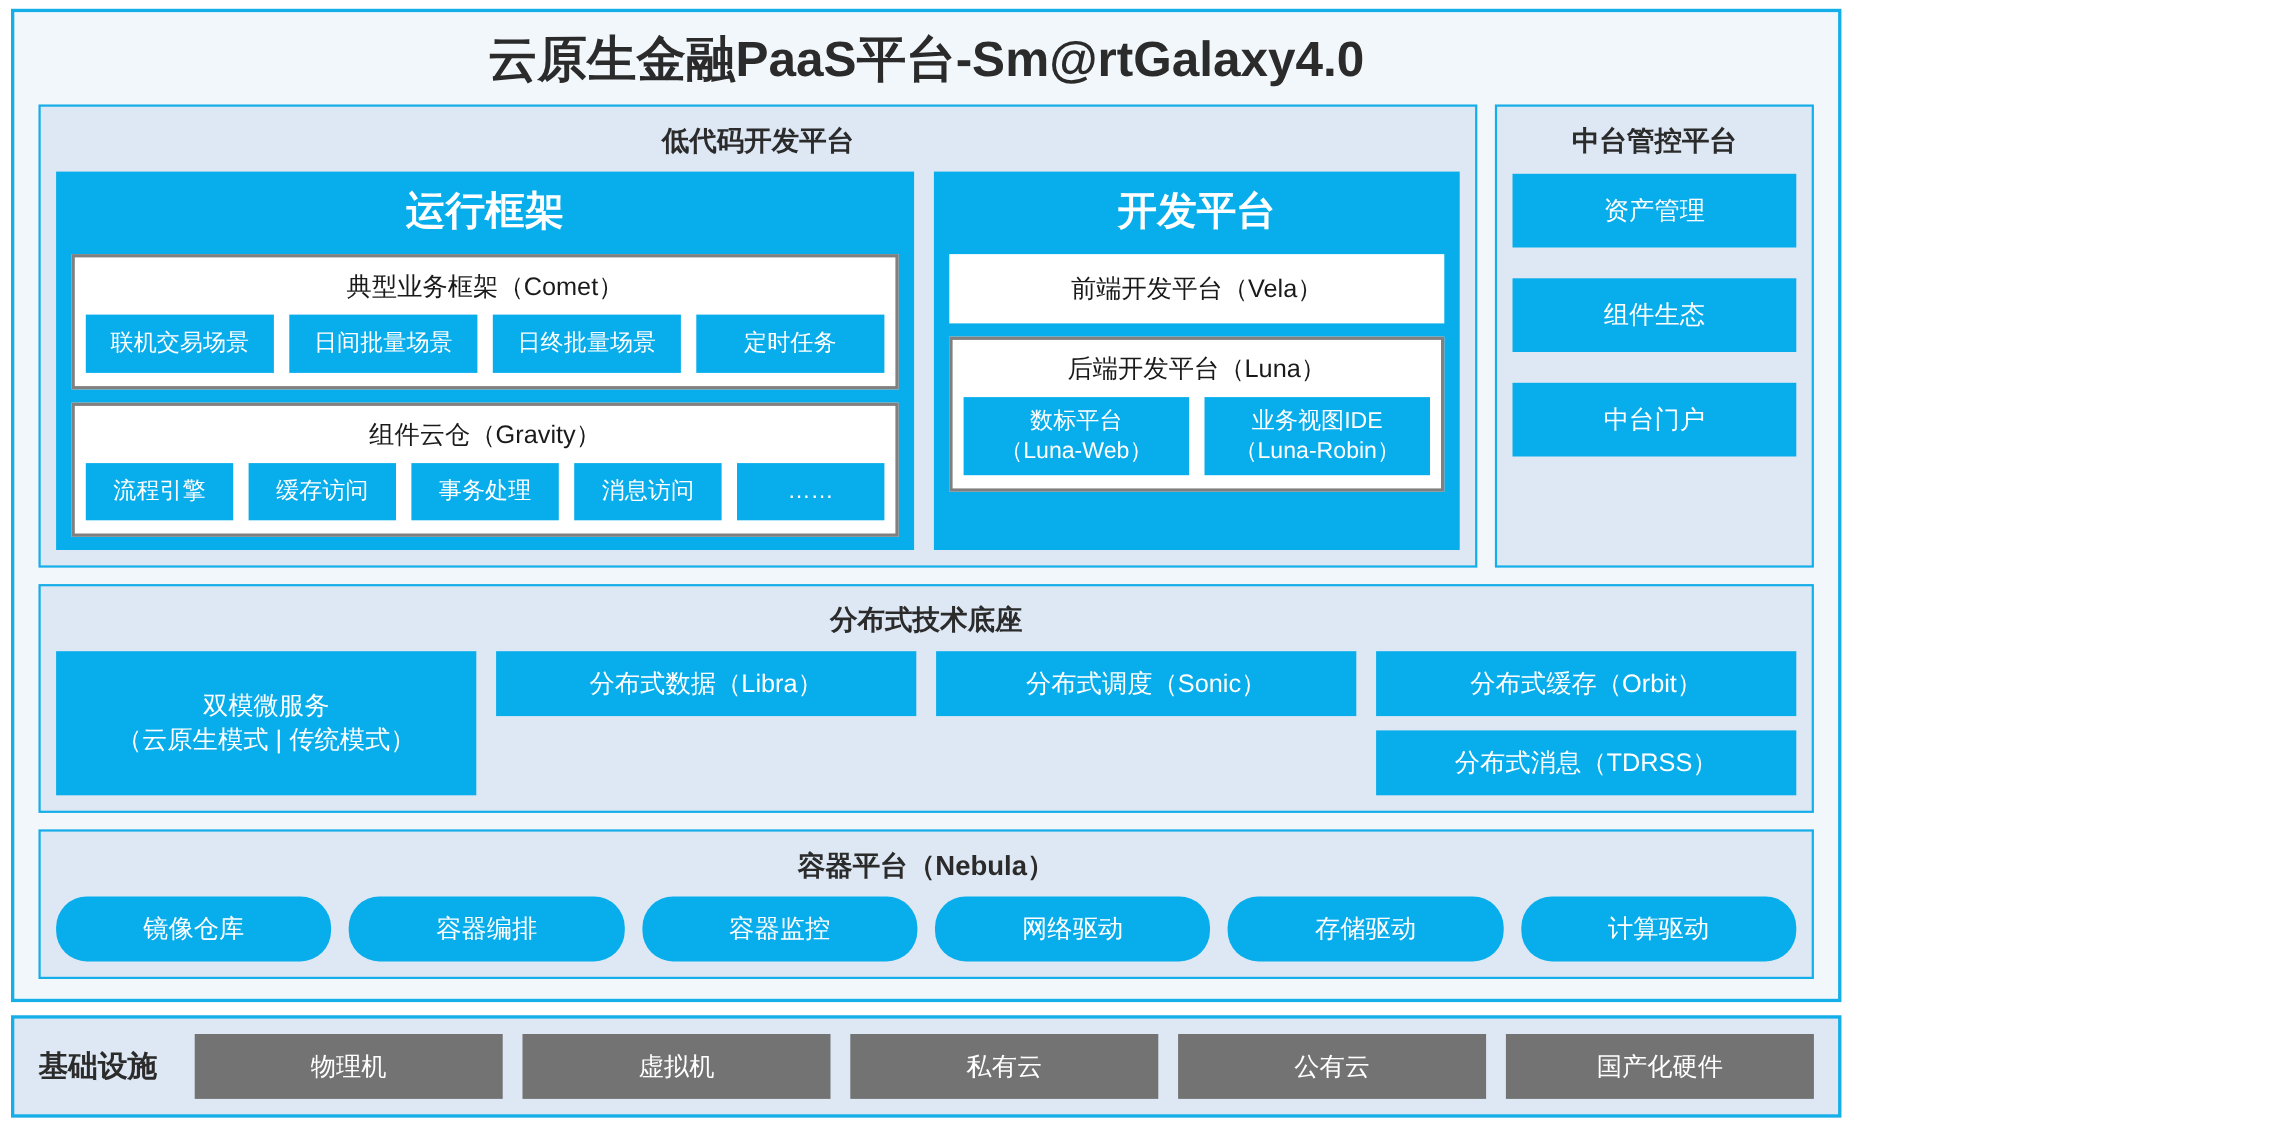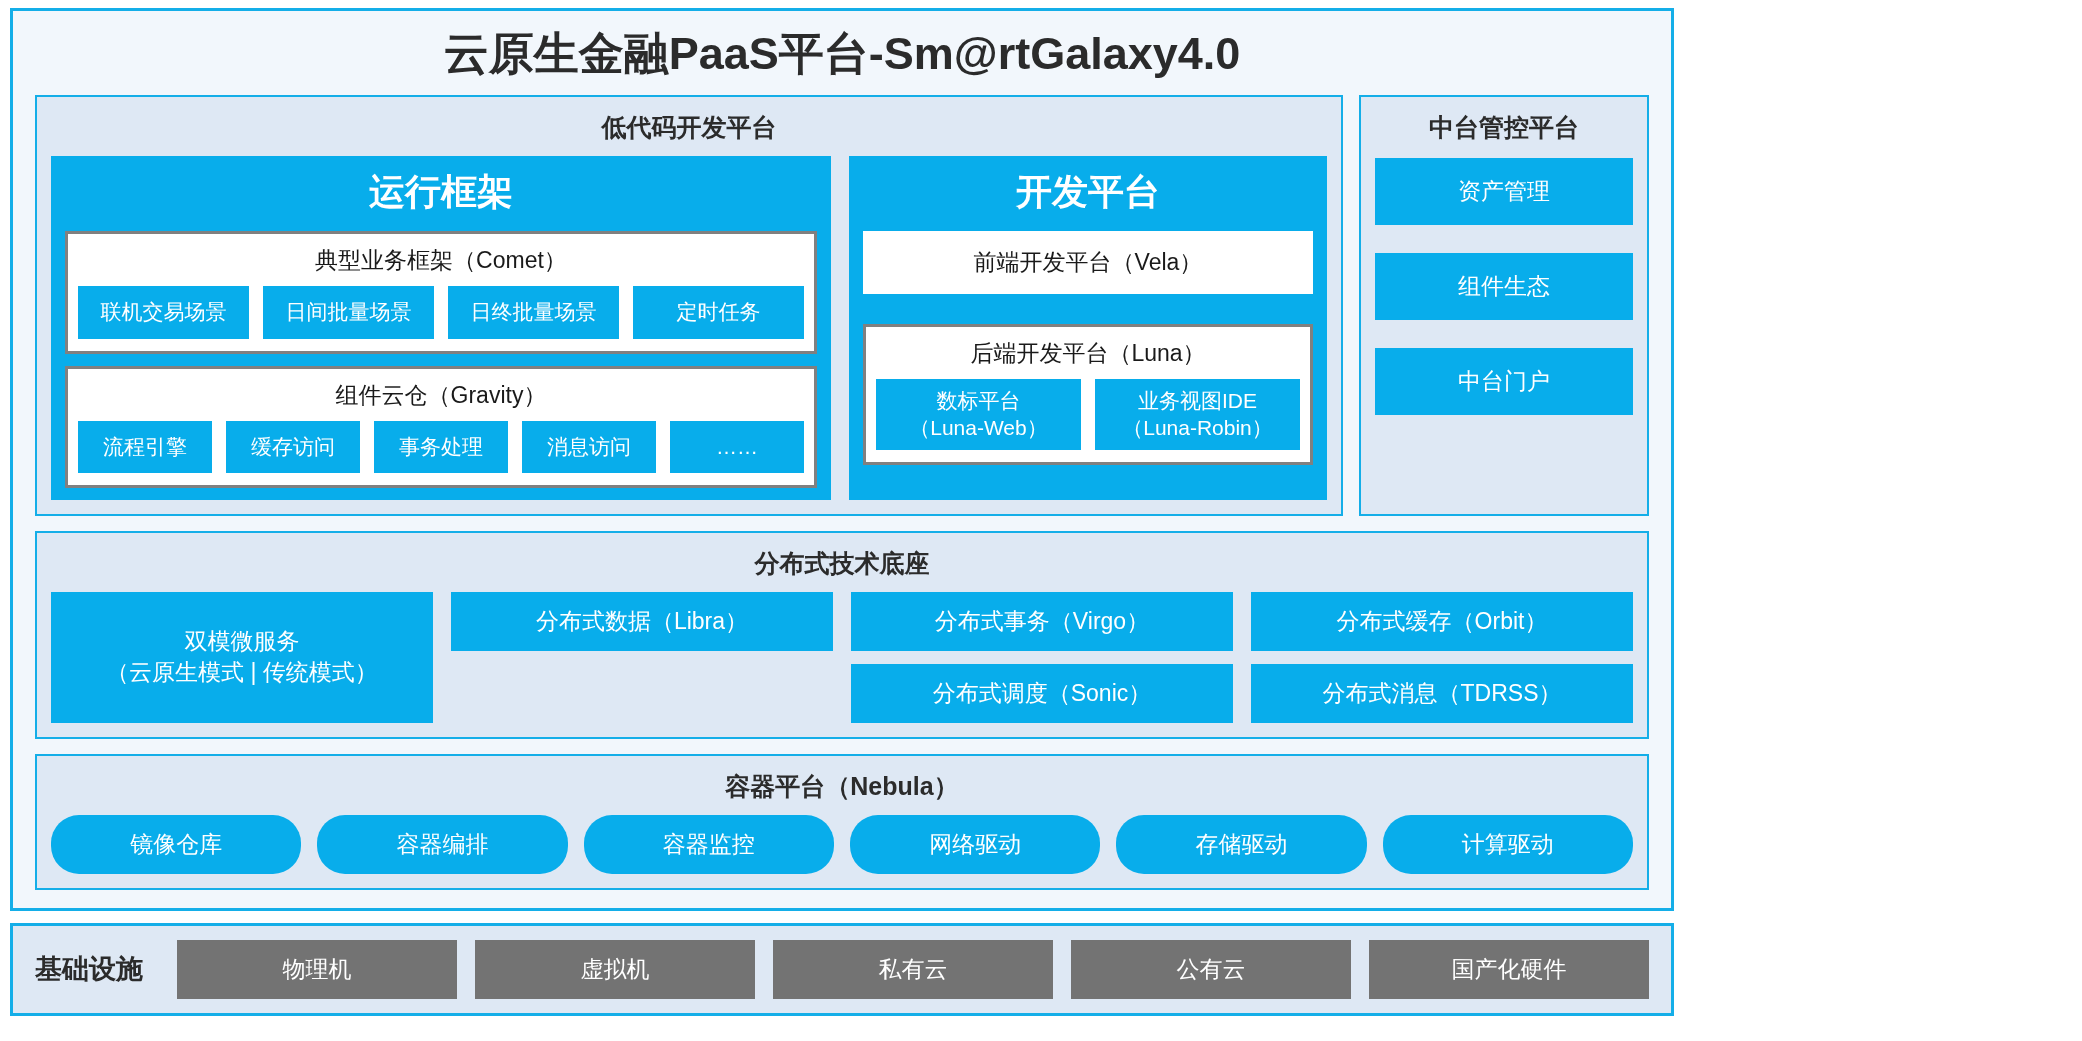--- a/index.html
+++ b/index.html
@@ -89,21 +89,21 @@
   }
   .white-box:last-child { margin-bottom: 0; }
   .white-box-title {
     text-align: center;
     font-size: 23px;
     color: #1A1A1A;
     padding: 3px 0 10px 0;
   }
   .plain-box {
     background: #ffffff;
-    margin: 0 14px 30px 14px;
+    margin: 0 14px 12px 14px;
     padding: 16px 4px;
     text-align: center;
     font-size: 23px;
     color: #1A1A1A;
   }
   .chip-row { display: flex; gap: 14px; }
   .chip {
     background: #08ADEB;
     color: #ffffff;
     font-size: 21px;
@@ -253,21 +253,20 @@
     <div class="panel">
       <div class="panel-title">分布式技术底座</div>
       <div class="dist-row">
         <div class="dist-col-wide">
           <div class="dist-big">双模微服务<br>（云原生模式 | 传统模式）</div>
         </div>
         <div class="dist-col">
           <div class="dist-cell">分布式数据（Libra）</div>
         </div>
         <div class="dist-col">
-          <div class="dist-cell">分布式事务（Virgo）</div>
           <div class="dist-cell">分布式调度（Sonic）</div>
         </div>
         <div class="dist-col">
           <div class="dist-cell">分布式缓存（Orbit）</div>
           <div class="dist-cell">分布式消息（TDRSS）</div>
         </div>
       </div>
     </div>
 
     <div class="layer-gap"></div>

